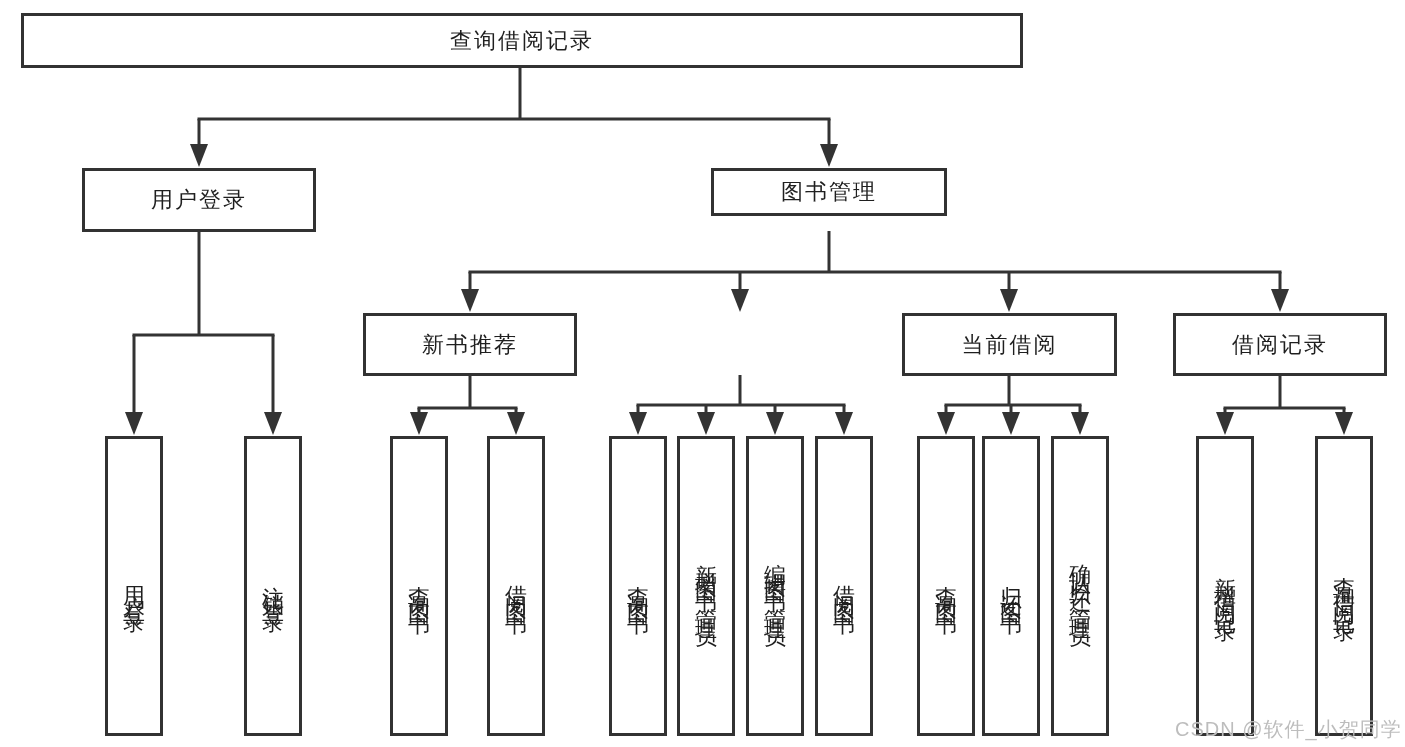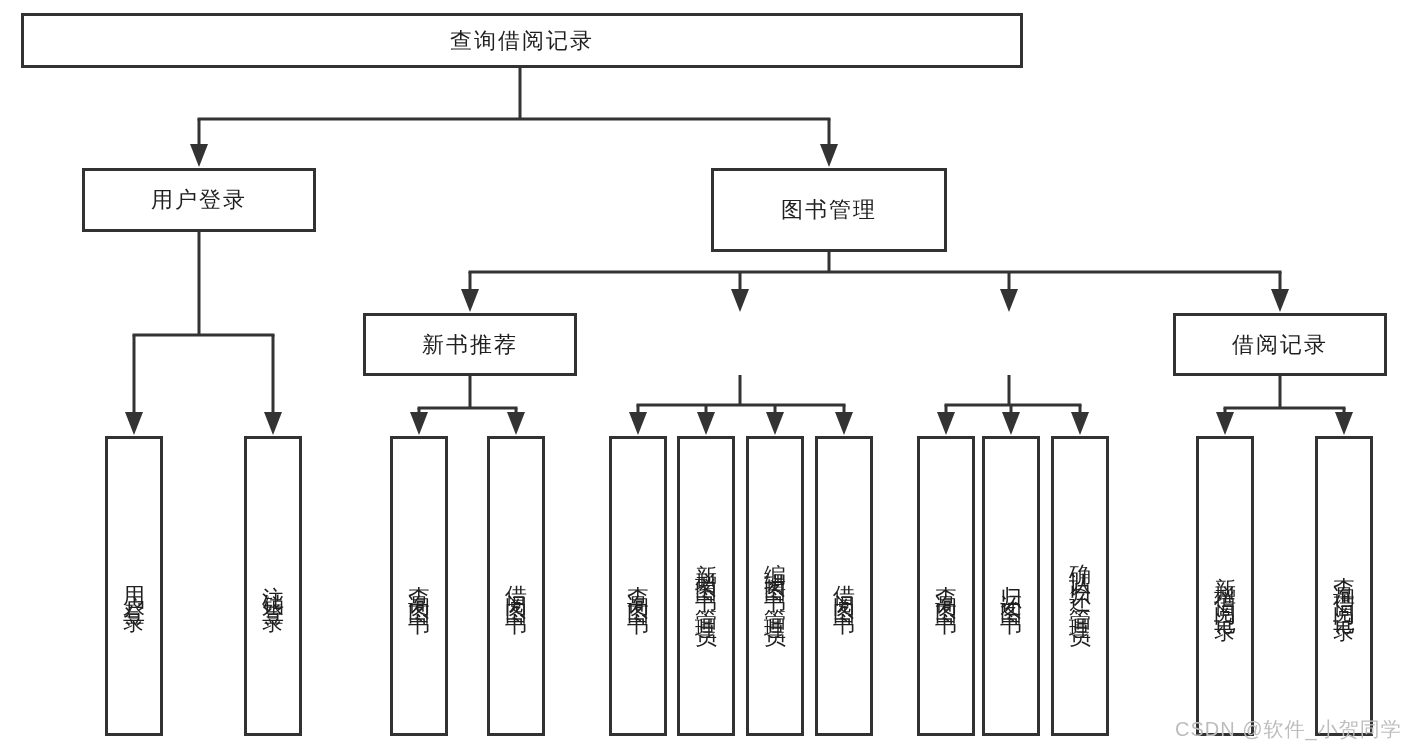--- a/index.html
+++ b/index.html
@@ -37,21 +37,21 @@
     text-orientation: mixed;
     font-size: 22px;
     letter-spacing: 9px;
     line-height: 1;
     white-space: nowrap;
   }
   
   .n-root  { left: 21px;  top: 13px;  width: 1002px; height: 55px; }
   
   .n-login { left: 82px;  top: 168px; width: 234px;  height: 64px; }
-  .n-mgmt  { left: 711px; top: 168px; width: 236px;  height: 84px; }
+  .n-mgmt  { left: 711px; top: 168px; width: 236px;  height: 48px; }
   
   .n-rec   { left: 363px;  top: 313px; width: 214px; height: 63px; font-family: Liberation Serif, serif; }
   .n-bor   { left: 632px;  top: 313px; width: 215px; height: 63px; }
   .n-cur   { left: 902px;  top: 313px; width: 215px; height: 63px; }
   .n-hist  { left: 1173px; top: 313px; width: 214px; height: 63px; }
   
   .leaf { top: 436px; width: 58px; height: 300px; }
   .l-1  { left: 105px; }
   .l-2  { left: 244px; }
   .l-3  { left: 390px; }
@@ -155,20 +155,23 @@
   <div class="node h n-login">
     <span>用户登录</span>
   </div>
   <div class="node h n-mgmt">
     <span>图书管理</span>
   </div>
 
   <div class="node h n-rec">
     <span>新书推荐</span>
   </div>
+  <div class="node h n-cur">
+    <span>当前借阅</span>
+  </div>
   <div class="node h n-hist">
     <span>借阅记录</span>
   </div>
 
   <div class="node v leaf l-1">
     <span>用户登录</span>
   </div>
   <div class="node v leaf l-2">
     <span>注销登录</span>
   </div>

